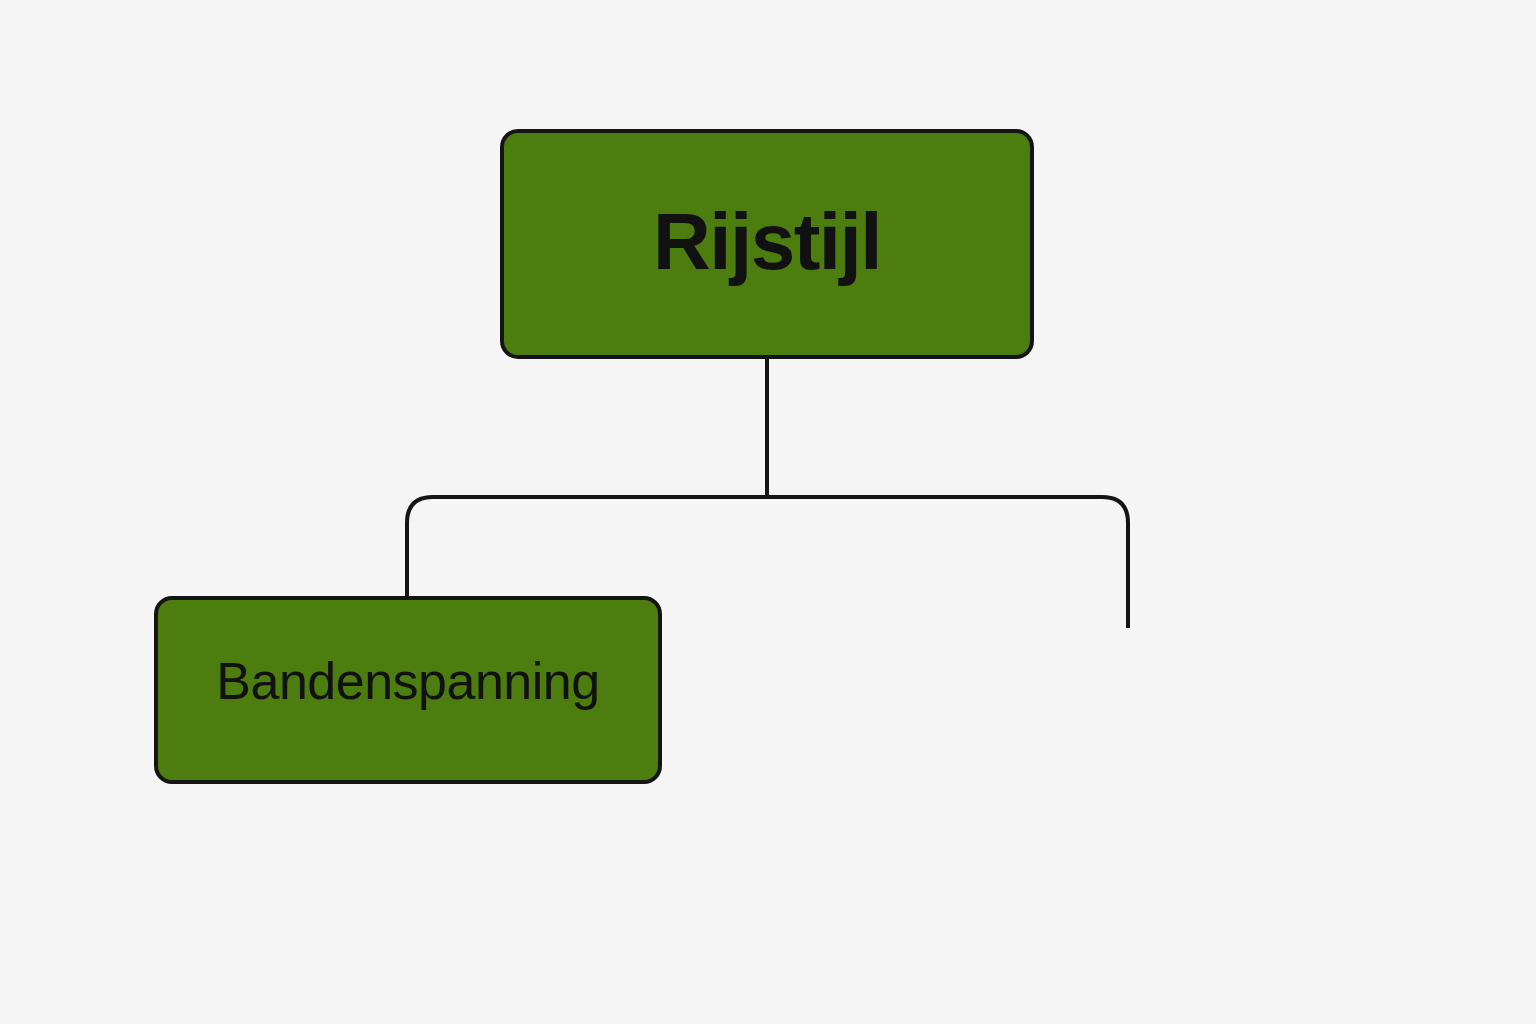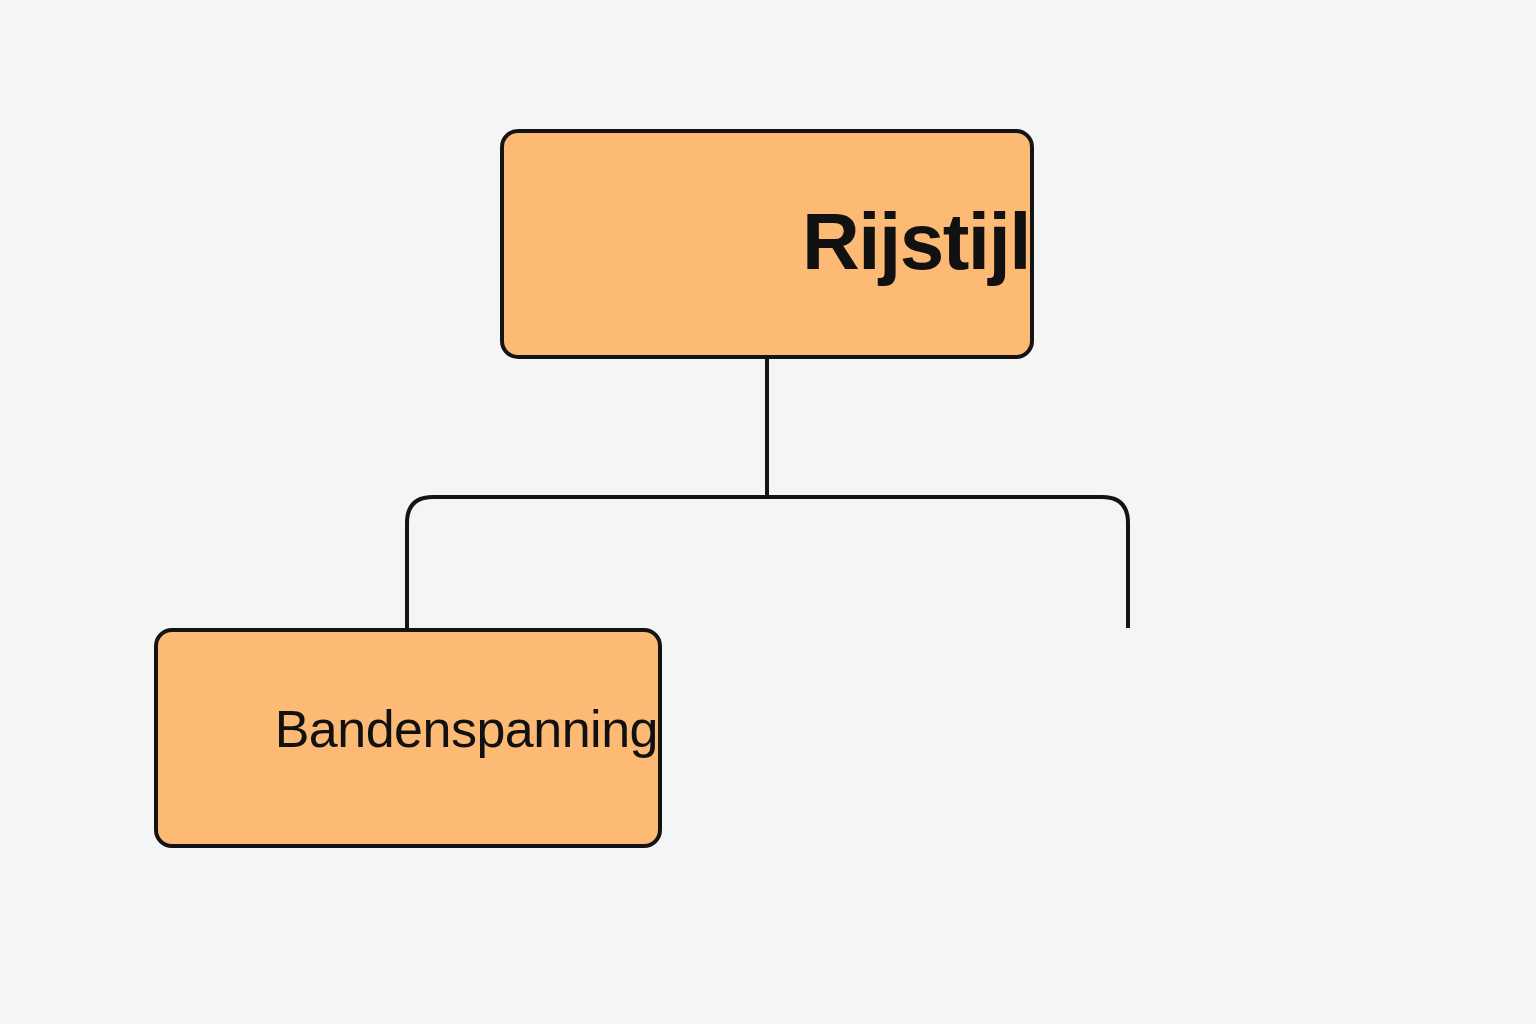--- a/index.html
+++ b/index.html
@@ -32,26 +32,26 @@
     width: 1536px;
     height: 1024px;
     z-index: 1;
   }
 
   
   .node {
     position: absolute;
     z-index: 2;
     box-sizing: border-box;
-    background: #fdba74;
+    background: #4d7c0f;
     border: 4px solid #141414;
     border-radius: 18px;
     display: flex;
     align-items: center;
-    justify-content: flex-end;
+    justify-content: center;
   }
 
   .node-label {
     color: #111111;
     text-align: center;
     line-height: 1.1;
     white-space: nowrap;
     letter-spacing: -0.5px;
   }
 
@@ -66,23 +66,23 @@
     font-size: 80px;
     font-weight: 700;
     letter-spacing: -1.5px;
     position: relative;
     top: -2px;
   }
 
   
   #node-child-0 {
     left: 154px;
-    top: 628px;
+    top: 596px;
     width: 508px;
-    height: 220px;
+    height: 188px;
   }
   #node-child-1 {
     left: 874px;
     top: 628px;
     width: 508px;
     height: 220px;
   }
   .node-child .node-label {
     font-size: 52px;
     font-weight: 400;

